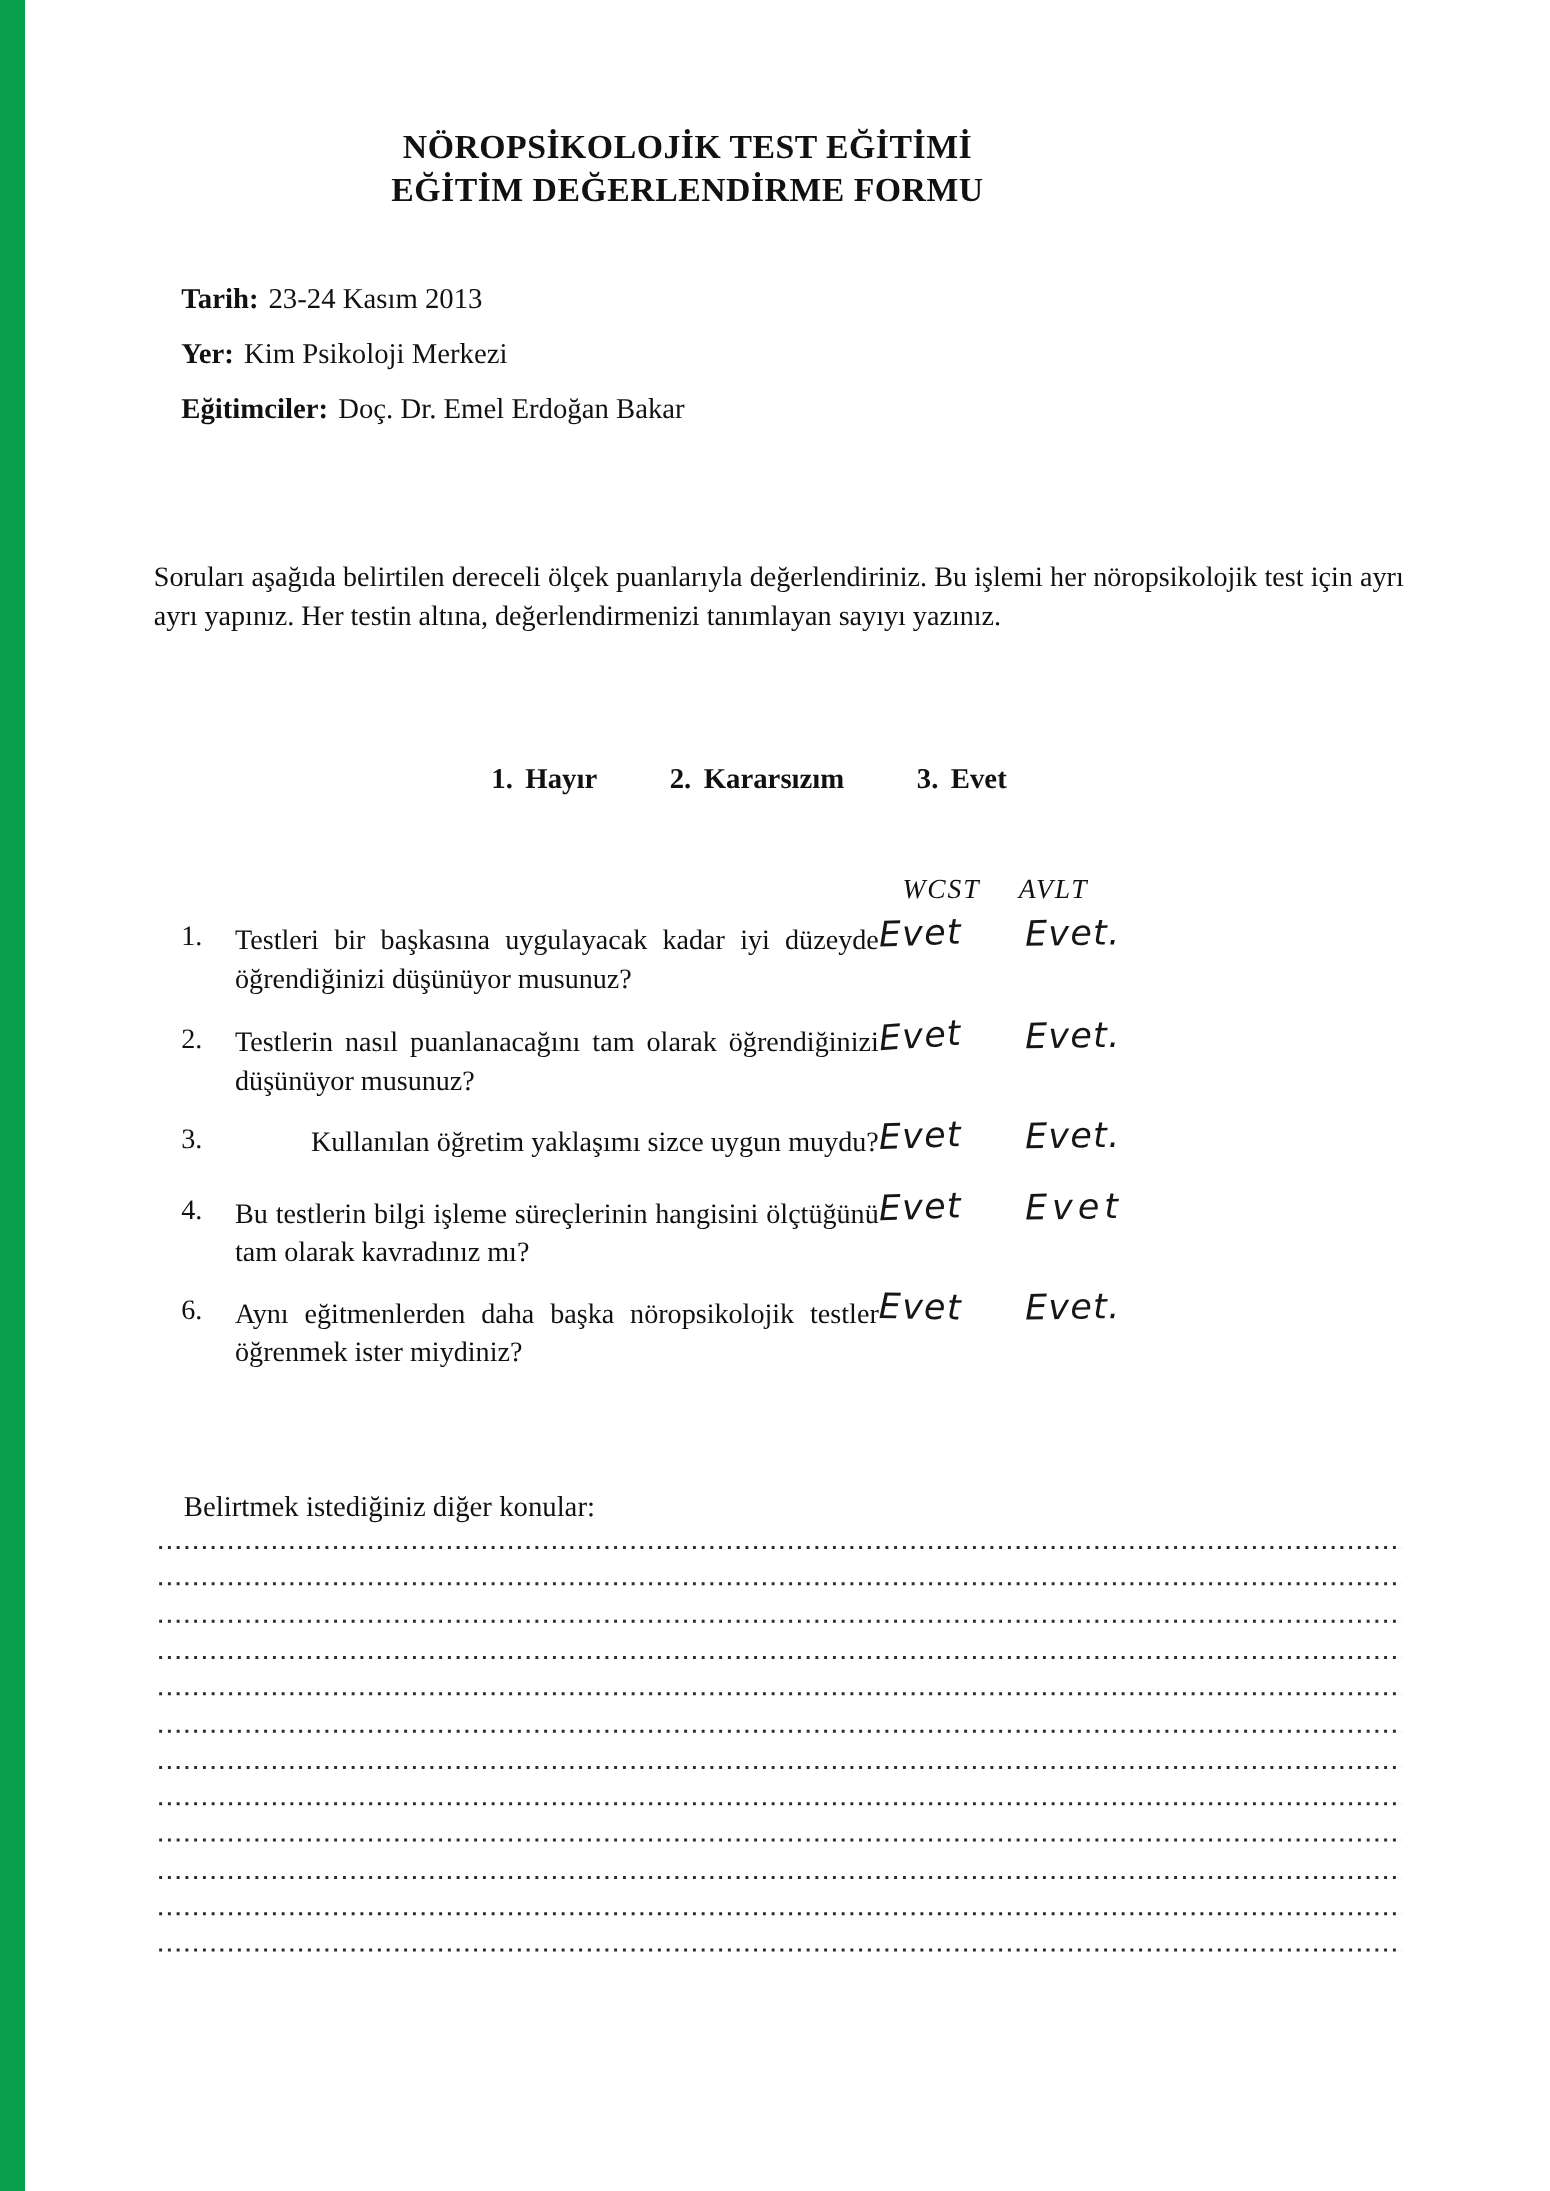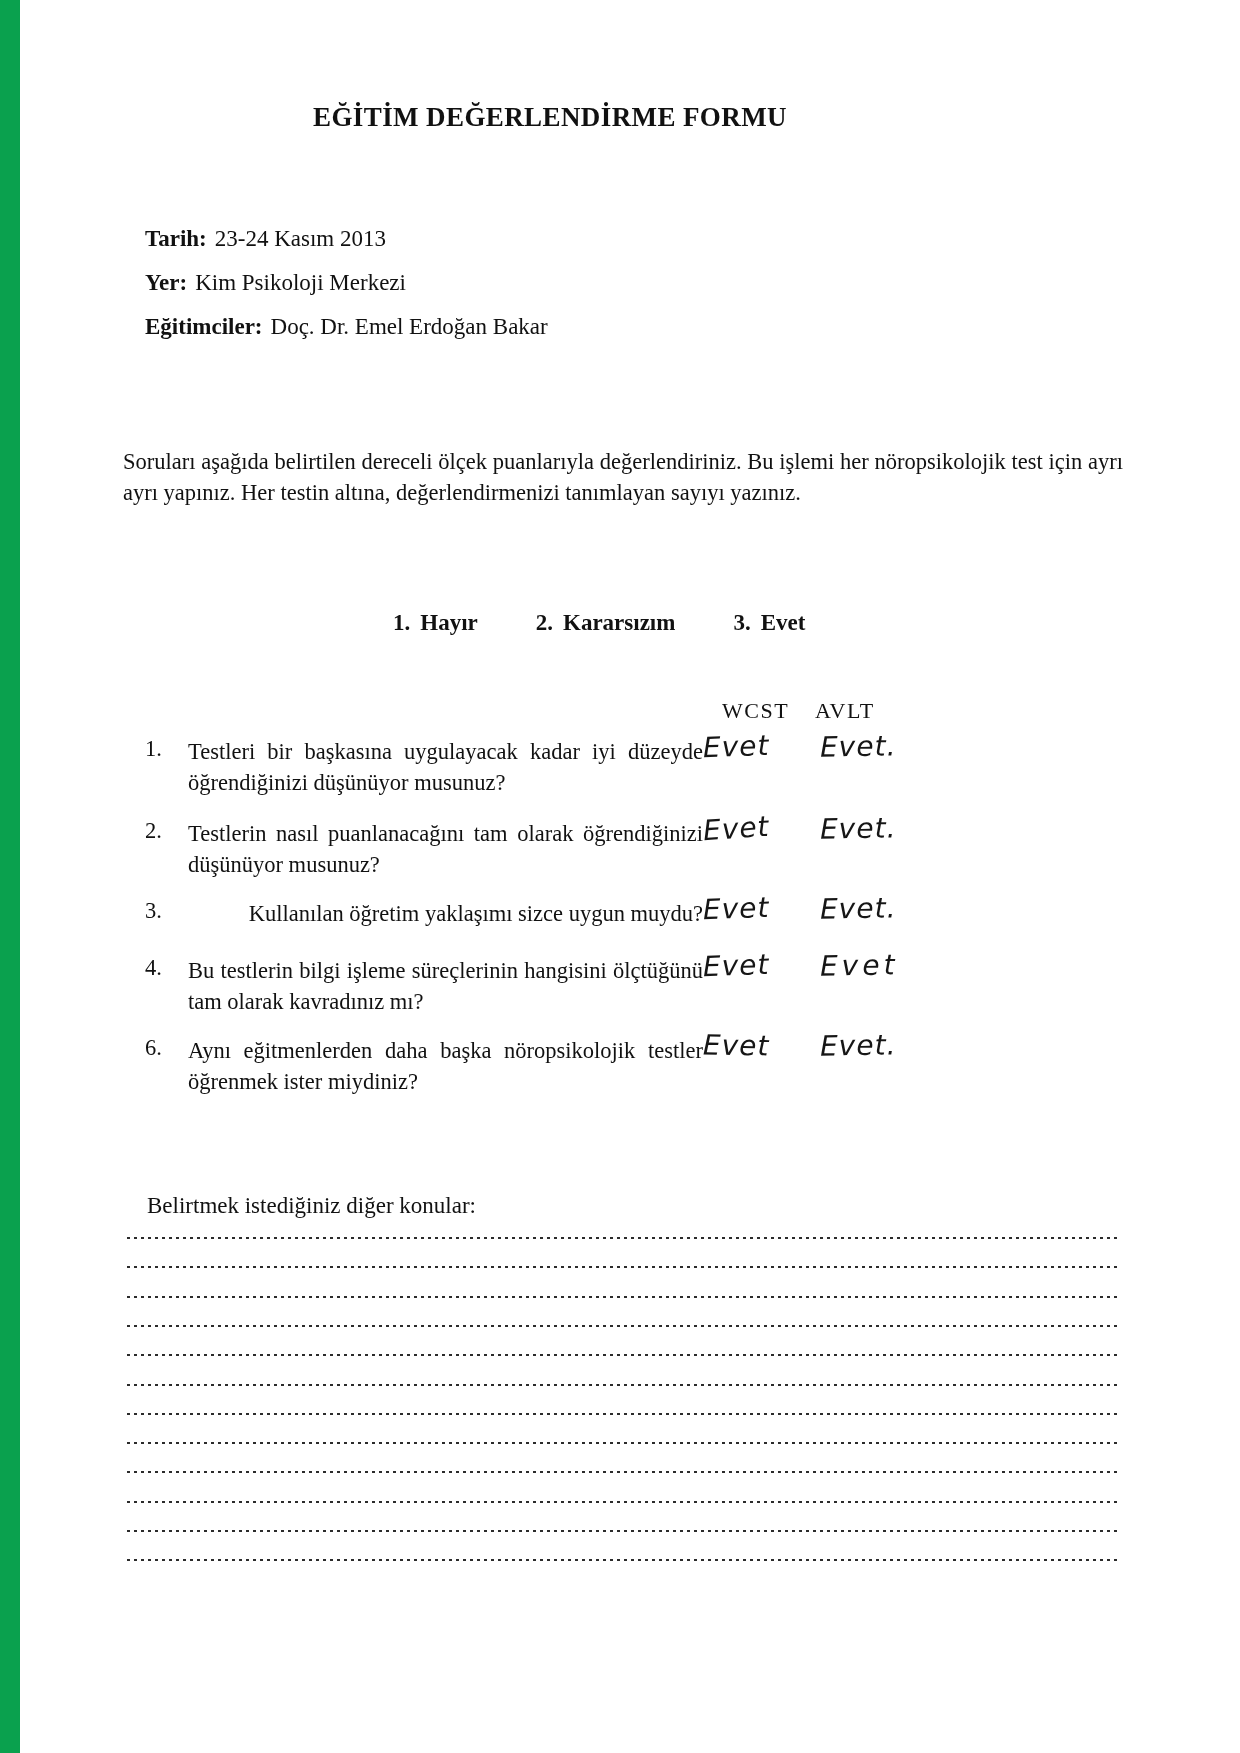--- a/index.html
+++ b/index.html
@@ -20,21 +20,21 @@
   .meta-line span{margin-left:8px;}
   .instructions{
     position:absolute;left:123px;top:446px;width:1000px;
     font-size:22.5px;line-height:31px;text-align:justify;
   }
   .scale-row{
     position:absolute;left:393px;top:610px;display:flex;gap:58px;
     font-weight:bold;font-size:23px;white-space:nowrap;
   }
   .scale-item .s-num{margin-right:10px;}
-  .col-head{position:absolute;top:698px;font-size:22px;letter-spacing:1.5px;}
+  .col-head{position:absolute;top:698px;font-size:22px;letter-spacing:1.5px;font-style:italic;}
   .col-head.wcst{left:722px;}
   .col-head.avlt{left:815px;}
   .q-row{position:absolute;left:145px;width:980px;}
   .q-row .qnum{position:absolute;left:0;top:0;width:42px;font-size:22.5px;}
   .q-row .qtext{
     position:absolute;left:43px;top:0;width:515px;
     font-size:22.5px;line-height:31px;text-align:justify;
   }
   .q-row.single .qtext{text-align:right;}
   .hand{
@@ -59,20 +59,21 @@
     background-image:radial-gradient(circle,#2b2b2b 1.15px,transparent 1.35px);
     background-size:7px 4px;background-repeat:repeat-x;
   }
 </style>
 </head>
 <body>
 
 <div class="edge-stripe"></div>
 
 <div class="doc-title">
+  <div>NÖROPSİKOLOJİK TEST EĞİTİMİ</div>
   <div>EĞİTİM DEĞERLENDİRME FORMU</div>
 </div>
 
 <div class="meta">
   <div class="meta-line">
     <b>Tarih:</b><span>23-24 Kasım 2013</span>
   </div>
   <div class="meta-line">
     <b>Yer:</b><span>Kim Psikoloji Merkezi</span>
   </div>

